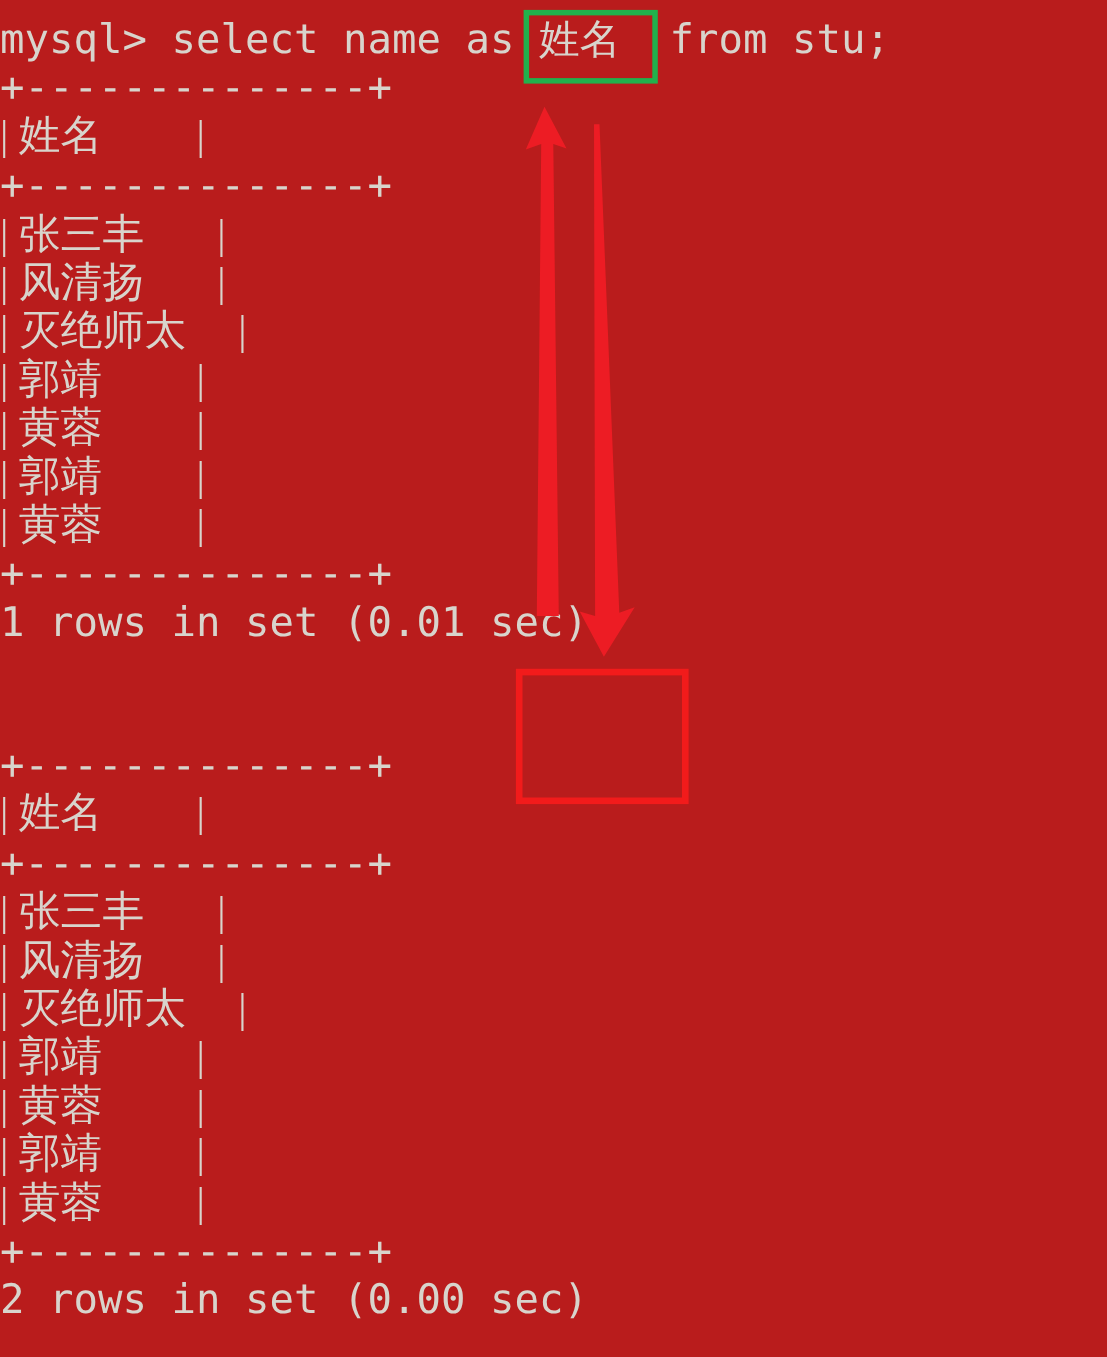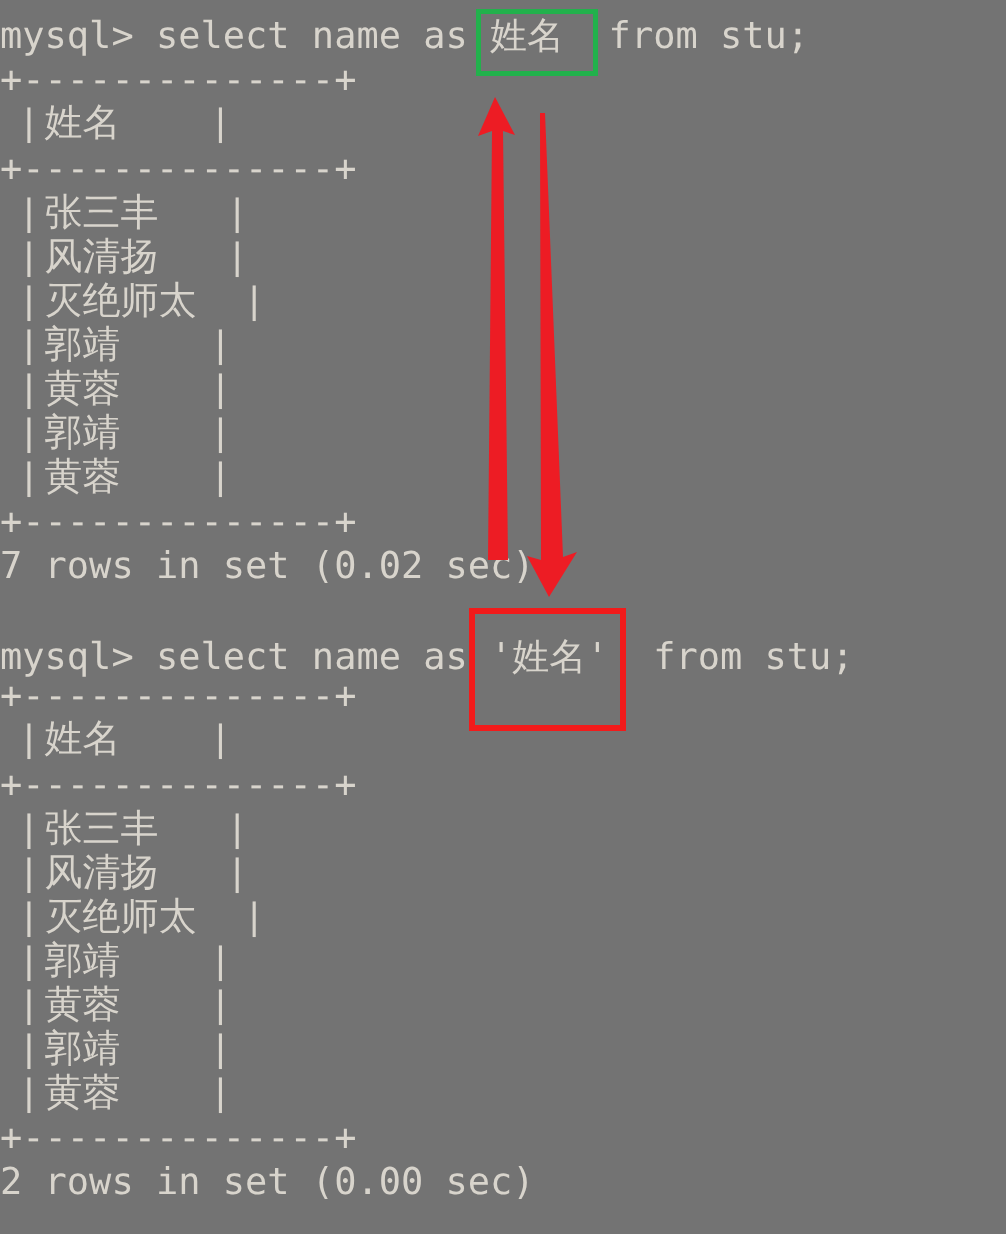--- a/index.html
+++ b/index.html
@@ -14,40 +14,39 @@
     overflow: hidden;
     font-family: "DejaVu Sans Mono", "Liberation Mono", monospace;
   }
 
   #terminal {
     position: absolute;
     left: 0;
     top: 0;
     width: 1006px;
     height: 1234px;
-    background: #737373;
+    background: #b91c1c;
     text-align: center;
   }
 
   .term-line {
     position: absolute;
     left: 0;
     white-space: pre;
     font-family: "DejaVu Sans Mono", "Liberation Mono", monospace;
     font-size: 37px;
     line-height: 44px;
     letter-spacing: 0px;
     color: #d8d4cc;
     text-rendering: geometricPrecision;
   }
 
   .term-line.cjk {
-    font-family: Liberation Sans, sans-serif;
+    font-family: Liberation Serif, serif;
     font-size: 38px;
-    padding-left: 24px;
   }
 
   
   .anno-box {
     position: absolute;
     box-sizing: border-box;
     background: transparent;
     pointer-events: none;
   }
   .anno-box.green {
@@ -82,23 +81,22 @@
   <div class="term-line cjk" style="top:191px;">| 张三丰       |</div>
   <div class="term-line cjk" style="top:235px;">| 风清扬       |</div>
   <div class="term-line cjk" style="top:279px;">| 灭绝师太     |</div>
   <div class="term-line cjk" style="top:323px;">| 郭靖         |</div>
   <div class="term-line cjk" style="top:367px;">| 黄蓉         |</div>
   <div class="term-line cjk" style="top:411px;">| 郭靖         |</div>
   <div class="term-line cjk" style="top:455px;">| 黄蓉         |</div>
 
   <div class="term-line" style="top:500px;">+--------------+</div>
 
-  <div class="term-line" style="top:544px;">7 rows in set (0.02 sec)</div>
+  <div class="term-line" style="top:544px;">1 rows in set (0.01 sec)</div>
 
-  <div class="term-line" style="top:635px;">mysql&gt; select name as '姓名'  from stu;</div>
 
   <div class="term-line" style="top:674px;">+--------------+</div>
 
   <div class="term-line cjk" style="top:717px;">| 姓名         |</div>
 
   <div class="term-line" style="top:763px;">+--------------+</div>
 
   <div class="term-line cjk" style="top:807px;">| 张三丰       |</div>
   <div class="term-line cjk" style="top:851px;">| 风清扬       |</div>
   <div class="term-line cjk" style="top:895px;">| 灭绝师太     |</div>

